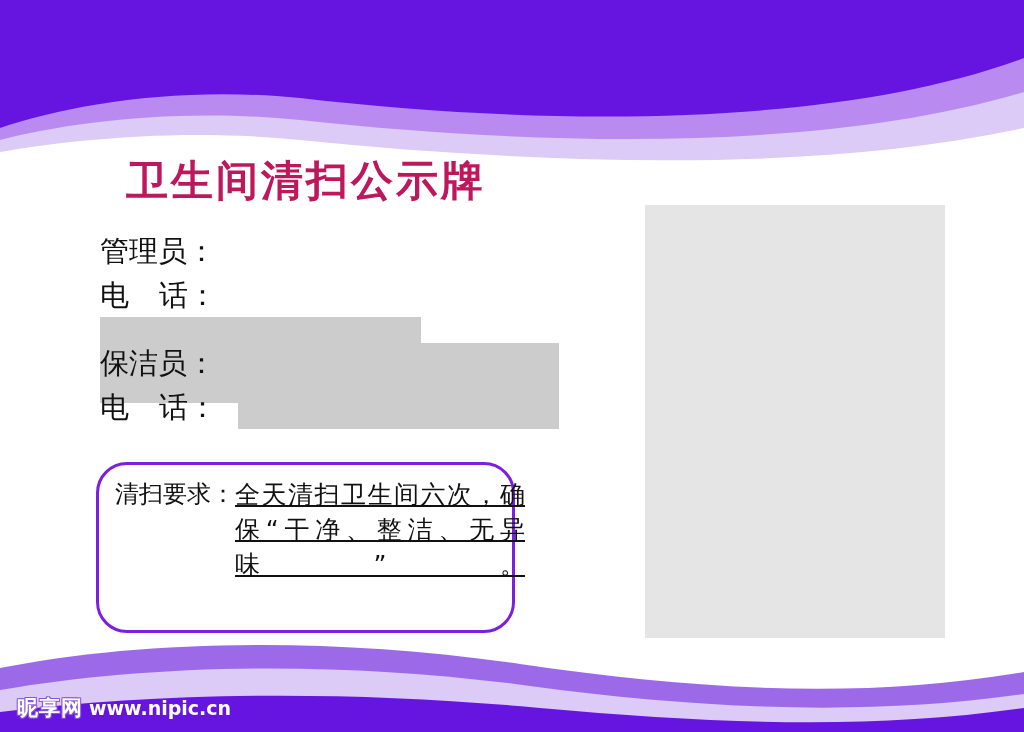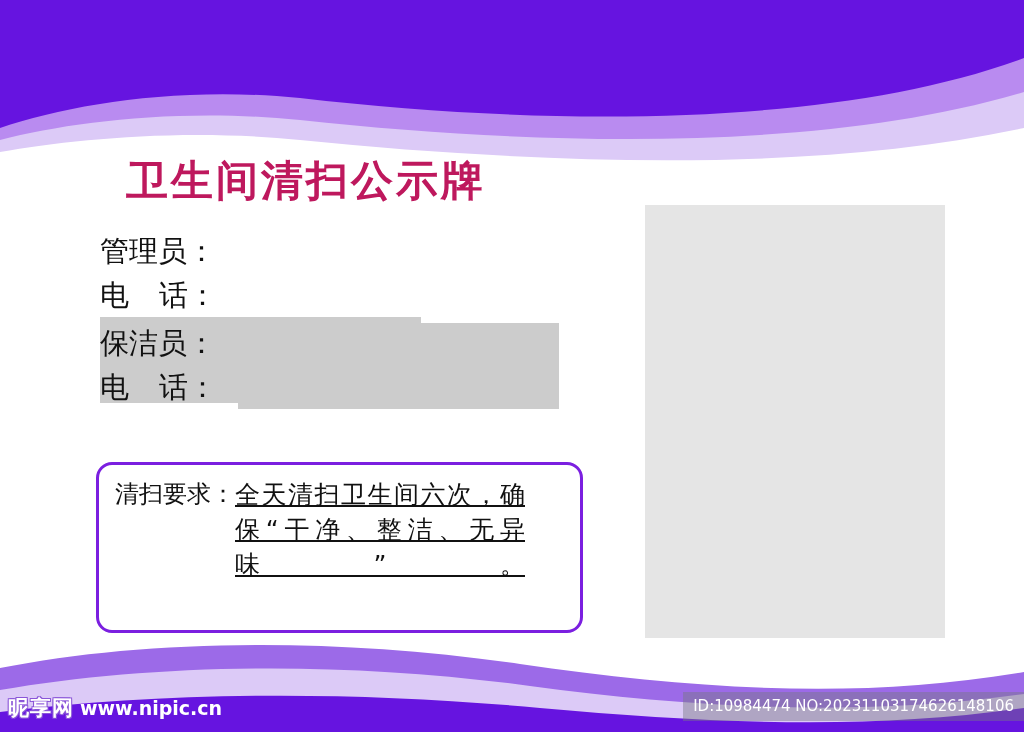--- a/index.html
+++ b/index.html
@@ -41,21 +41,21 @@
     font-family: "DejaVu Sans", "Liberation Sans", sans-serif;
   }
 
   
   .form-group {
     position: absolute;
     display: flex;
     align-items: flex-start;
   }
   #group-manager { left: 100px; top: 231px; flex-direction: column; }
-  #group-cleaner { left: 100px; top: 323px; }
+  #group-cleaner { left: 100px; top: 343px; }
 
   .labels {
     width: 138px;
     margin-top: -2px;
   }
   .label-line {
     font-size: 29px;
     line-height: 44px;
     color: #111111;
     white-space: nowrap;
@@ -72,25 +72,25 @@
     width: 321px;
     height: 86px;
     background: #cccccc;
   }
 
   
   .req-box {
     position: absolute;
     left: 96px;
     top: 462px;
-    width: 487px;
+    width: 419px;
     height: 171px;
     box-sizing: border-box;
     border: 3px solid #7b1fe0;
-    border-radius: 16px;
+    border-radius: 31px;
     background: #ffffff;
   }
   .req-row {
     position: absolute;
     display: flex;
     align-items: flex-start;
   }
   #req-requirement { left: 16px; top: 12px; }
   #req-complaint  { left: 16px; top: 126px; }
 
@@ -134,20 +134,21 @@
   }
   .wm-logo-mark {
     font-size: 21px;
     font-weight: bold;
     color: #ffffff;
     letter-spacing: 1px;
     text-shadow:
       -1px -1px 0 #8a55d8, 1px -1px 0 #8a55d8,
       -1px  1px 0 #8a55d8, 1px  1px 0 #8a55d8;
     font-family: "DejaVu Sans", "Liberation Sans", sans-serif;
+    margin-left: 9px;
   }
   .wm-logo-url {
     font-size: 19px;
     font-weight: bold;
     color: #ffffff;
     font-family: "DejaVu Sans", "Liberation Sans", sans-serif;
   }
   .wm-id {
     position: absolute;
     right: 0px;
@@ -207,15 +208,14 @@
       <div class="req-text">全天清扫卫生间六次，确保“干净、整洁、无异味”。</div>
     </div>
   </div>
 
   <div class="photo-placeholder"></div>
 
   <div class="wm-logo">
     <span class="wm-logo-mark">昵享网</span>
     <span class="wm-logo-url">www.nipic.cn</span>
   </div>
-  <div class="wm-id">ID:10984474 NO:20231103174626148106</div>
 
 </div>
 
 </body></html>

